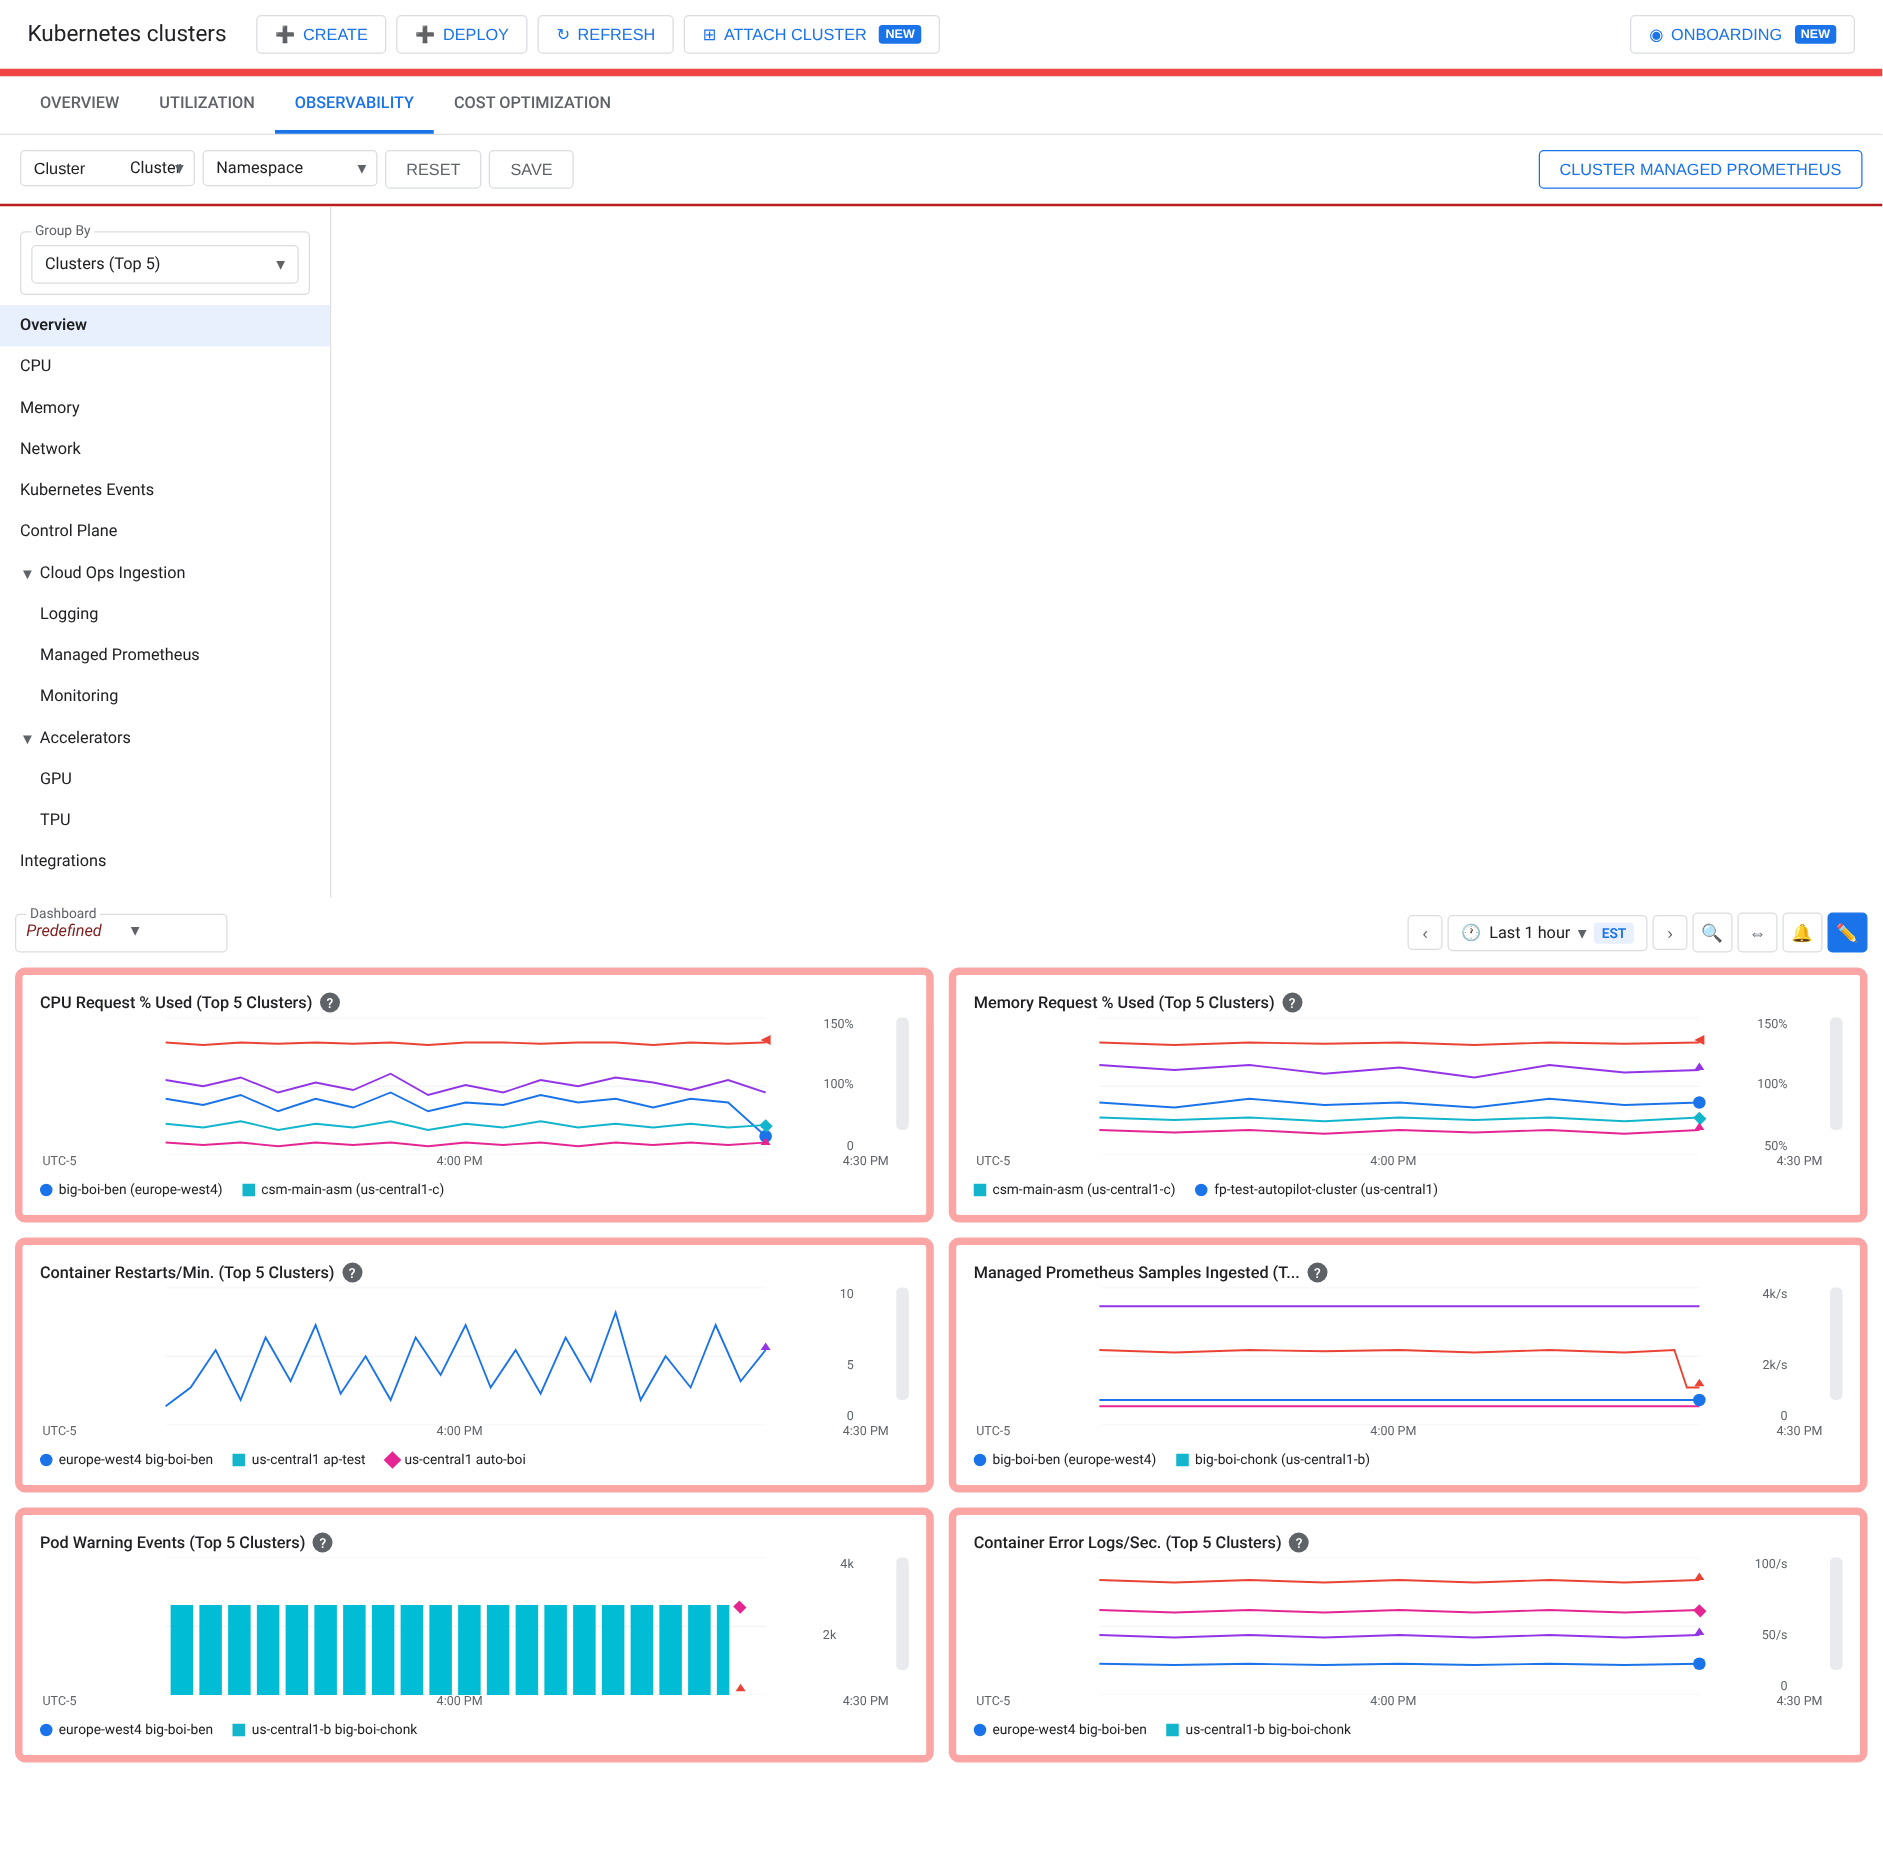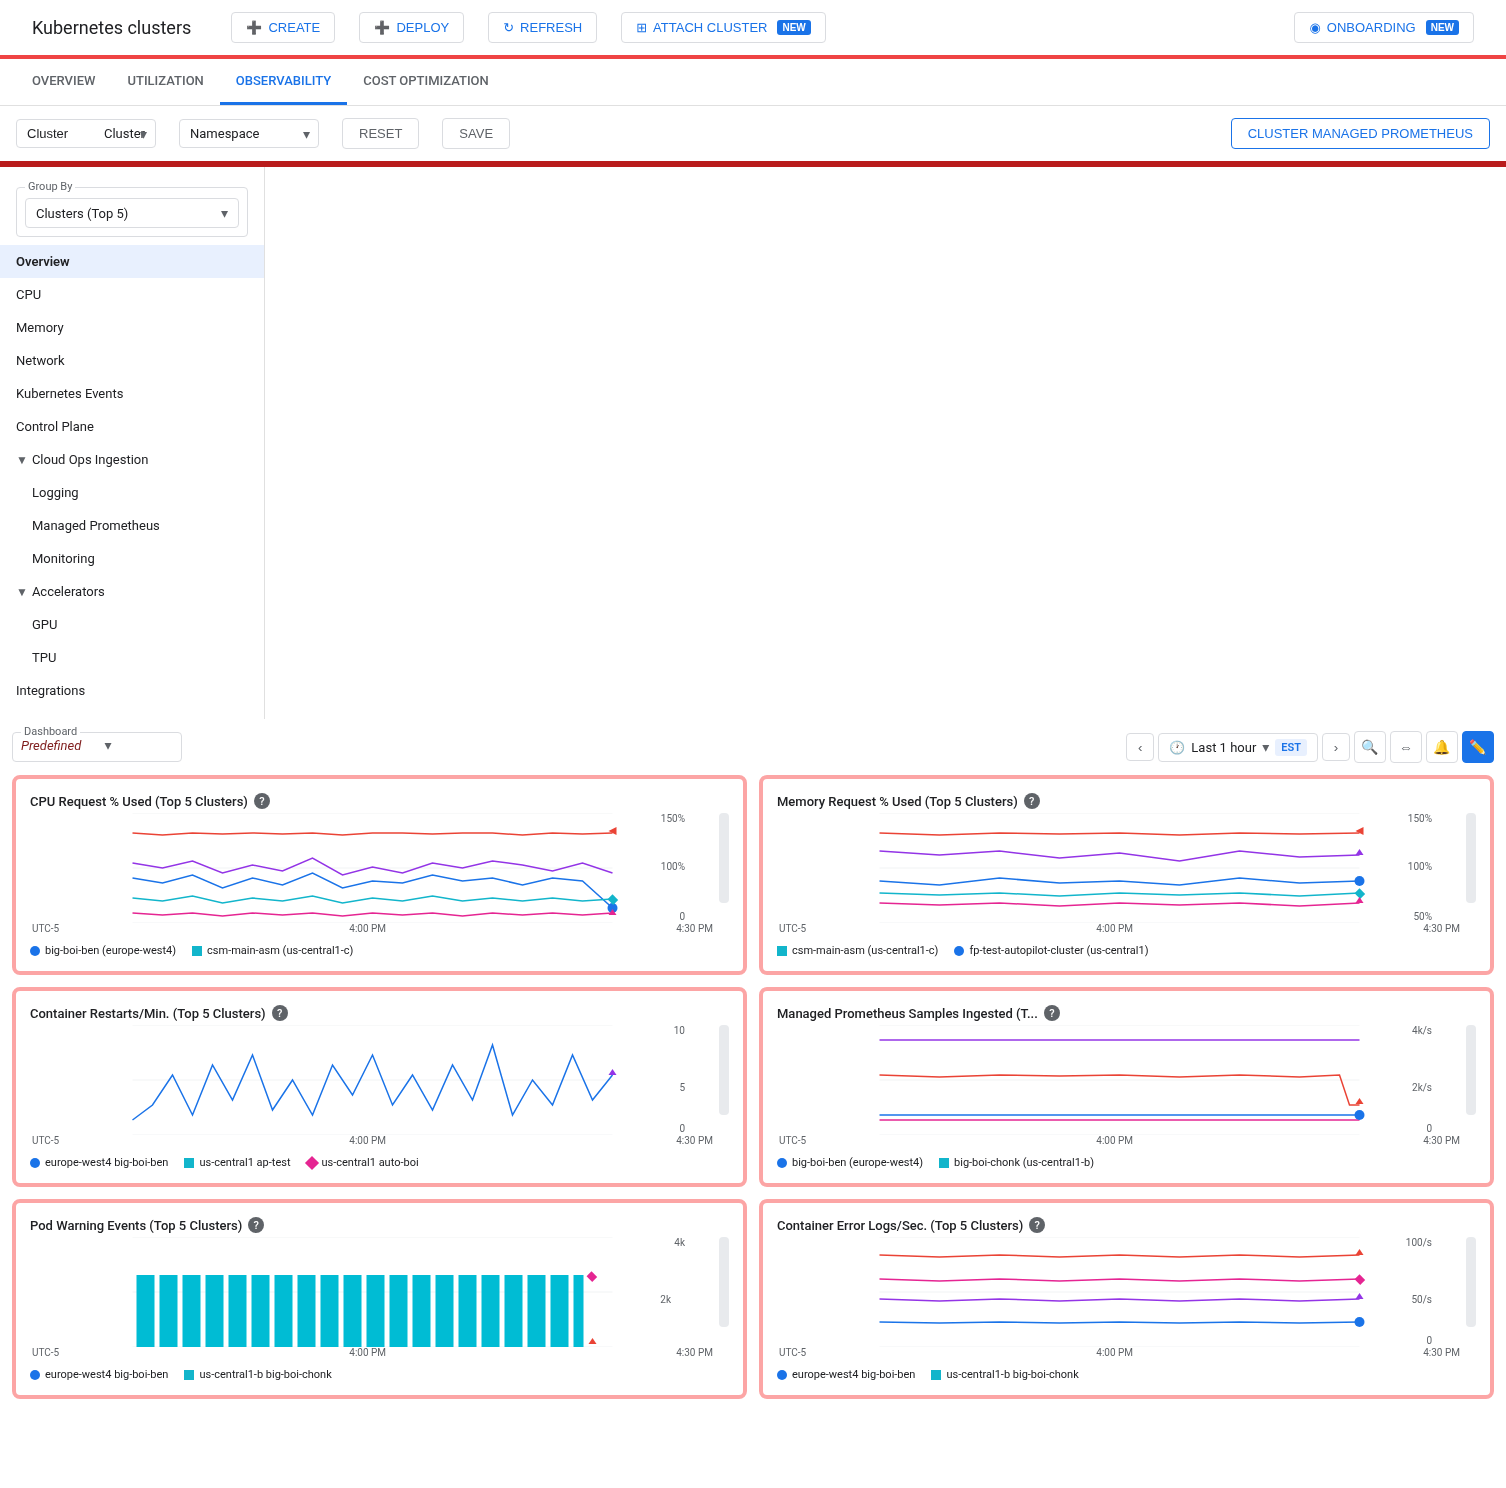--- a/index.html
+++ b/index.html
@@ -1,32 +1,32 @@
 <!DOCTYPE html>
 <html><head>
   <meta charset="utf-8">
   <style>
     * { box-sizing: border-box; margin: 0; padding: 0; }
     body { font-family: 'Google Sans', Roboto, Arial, sans-serif; font-size: 13px; color: #202124; background: #fff; }
 
     
-    .header { display: flex; align-items: center; padding: 12px 32px; border-bottom: 4px solid #ef4444; gap: 24px; }
+    .header { display: flex; align-items: center; padding: 12px 22px; border-bottom: 6px solid #ef4444; gap: 8px; }
     .header-title { font-size: 18px; font-weight: 400; color: #202124; margin-right: 16px; }
     .header-btn { display: flex; align-items: center; gap: 6px; padding: 7px 14px; border: 1px solid #dadce0; border-radius: 4px; background: #fff; cursor: pointer; font-size: 13px; color: #1a73e8; font-weight: 500; }
     .new-badge { background: #1a73e8; color: #fff; font-size: 10px; font-weight: 600; padding: 2px 5px; border-radius: 3px; margin-left: 4px; }
     .spacer { flex: 1; }
     .onboarding-btn { display: flex; align-items: center; gap: 6px; padding: 7px 14px; border: 1px solid #dadce0; border-radius: 4px; background: #fff; cursor: pointer; font-size: 13px; color: #1a73e8; font-weight: 500; }
 
     
     .tabs { display: flex; padding: 0 16px; border-bottom: 1px solid #e0e0e0; }
     .tab { padding: 14px 16px; font-size: 13px; font-weight: 500; color: #5f6368; cursor: pointer; border-bottom: 3px solid transparent; }
     .tab.active { color: #1a73e8; border-bottom-color: #1a73e8; }
 
     
-    .filters-row { display: flex; align-items: center; padding: 12px 16px; gap: 23px; border-bottom: 6px solid #b91c1c; }
+    .filters-row { display: flex; align-items: flex-start; padding: 12px 16px; gap: 6px; border-bottom: 2px solid #b91c1c; }
     .select-wrapper { position: relative; display: inline-flex; align-items: center; border: 1px solid #dadce0; border-radius: 4px; padding: 6px 10px; background: #fff; cursor: pointer; min-width: 140px; }
     .select-wrapper select { border: none; outline: none; font-size: 13px; color: #202124; background: transparent; cursor: pointer; width: 100%; appearance: none; padding-right: 20px; }
     .select-arrow { position: absolute; right: 8px; top: 50%; transform: translateY(-50%); color: #5f6368; font-size: 14px; pointer-events: none; }
     .filter-btn { padding: 7px 16px; border: 1px solid #dadce0; border-radius: 4px; background: #fff; cursor: pointer; font-size: 13px; color: #5f6368; font-weight: 500; }
     .enable-btn { margin-left: auto; padding: 7px 16px; border: 1px solid #1a73e8; border-radius: 4px; background: #fff; cursor: pointer; font-size: 13px; color: #1a73e8; font-weight: 500; }
 
     
     .main { display: flex; height: calc(100vh - 160px); overflow: hidden; flex-direction: column; }
 
     
@@ -46,21 +46,21 @@
 
     .time-controls { display: flex; align-items: center; gap: 4px; margin-left: auto; }
     .time-nav-btn { width: 28px; height: 28px; border: 1px solid #dadce0; border-radius: 4px; background: #fff; cursor: pointer; display: flex; align-items: center; justify-content: center; color: #5f6368; }
     .time-picker { display: flex; align-items: center; gap: 6px; border: 1px solid #dadce0; border-radius: 4px; padding: 5px 10px; cursor: pointer; font-size: 13px; color: #202124; background: #fff; }
     .est-badge { background: #e8f0fe; color: #1a73e8; font-size: 11px; font-weight: 600; padding: 2px 6px; border-radius: 3px; }
     .icon-btn { width: 32px; height: 32px; border: 1px solid #dadce0; border-radius: 4px; background: #fff; cursor: pointer; display: flex; align-items: center; justify-content: center; color: #5f6368; font-size: 16px; }
     .icon-btn.primary { background: #1a73e8; color: #fff; border-color: #1a73e8; }
 
     
     .charts-grid { display: grid; grid-template-columns: 1fr 1fr; gap: 12px; }
-    .chart-card { border: 4px solid #fca5a5; border-radius: 8px; padding: 14px; background: #fff; text-align: right; }
+    .chart-card { border: 6px solid #fca5a5; border-radius: 8px; padding: 14px; background: #fff; text-align: right; }
     .chart-title { font-size: 13px; font-weight: 500; color: #202124; margin-bottom: 4px; display: flex; align-items: center; gap: 6px; }
     .chart-help { width: 16px; height: 16px; border-radius: 50%; background: #5f6368; color: #fff; font-size: 11px; display: inline-flex; align-items: center; justify-content: center; cursor: pointer; }
     .chart-svg { width: 100%; height: 100%; }
     .x-labels { display: flex; justify-content: space-between; font-size: 10px; color: #5f6368; padding: 0 2px; margin-bottom: 6px; }
     .chart-legend { display: flex; flex-wrap: wrap; gap: 6px 16px; font-size: 11px; color: #202124; margin-top: 4px; }
     .legend-item { display: flex; align-items: center; gap: 5px; }
     .legend-dot { width: 10px; height: 10px; border-radius: 50%; display: inline-block; flex-shrink: 0; }
     .legend-sq { width: 10px; height: 10px; display: inline-block; flex-shrink: 0; }
     .legend-diamond { width: 10px; height: 10px; display: inline-block; flex-shrink: 0; transform: rotate(45deg); }
     .chart-scrollbar { width: 10px; height: 90px; background: #e8eaed; border-radius: 4px; margin-left: 4px; cursor: pointer; float: right; }

